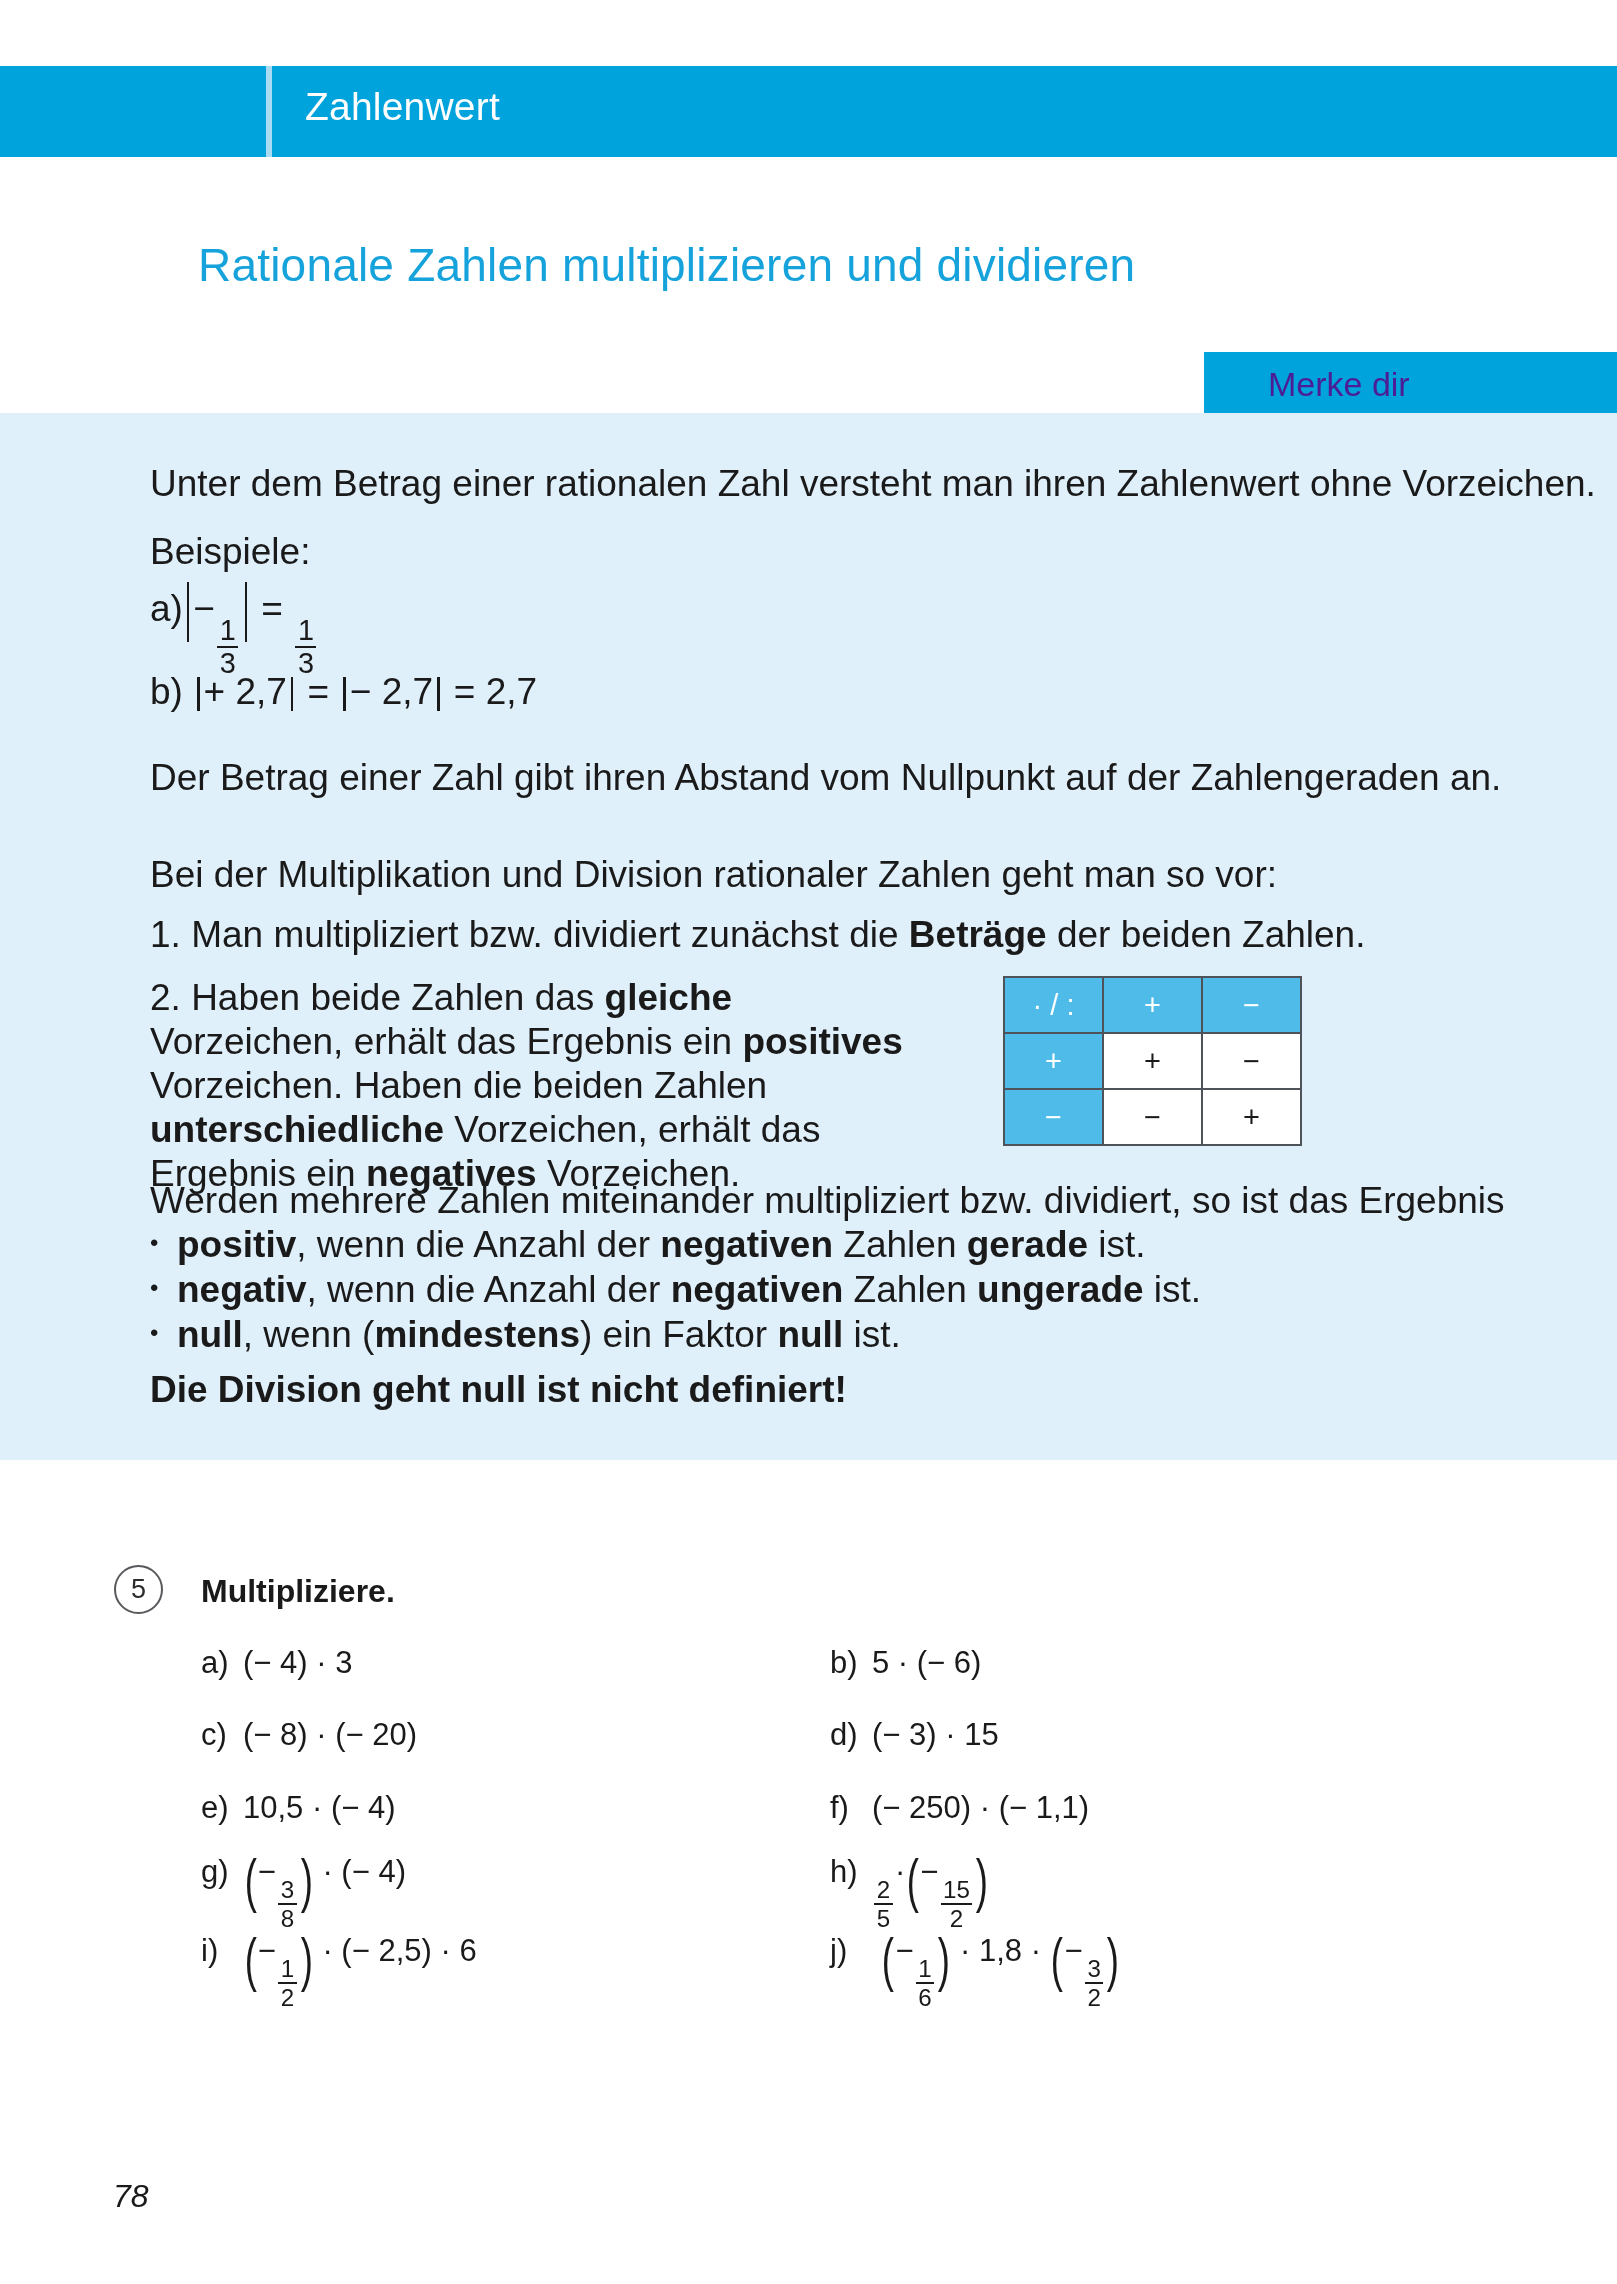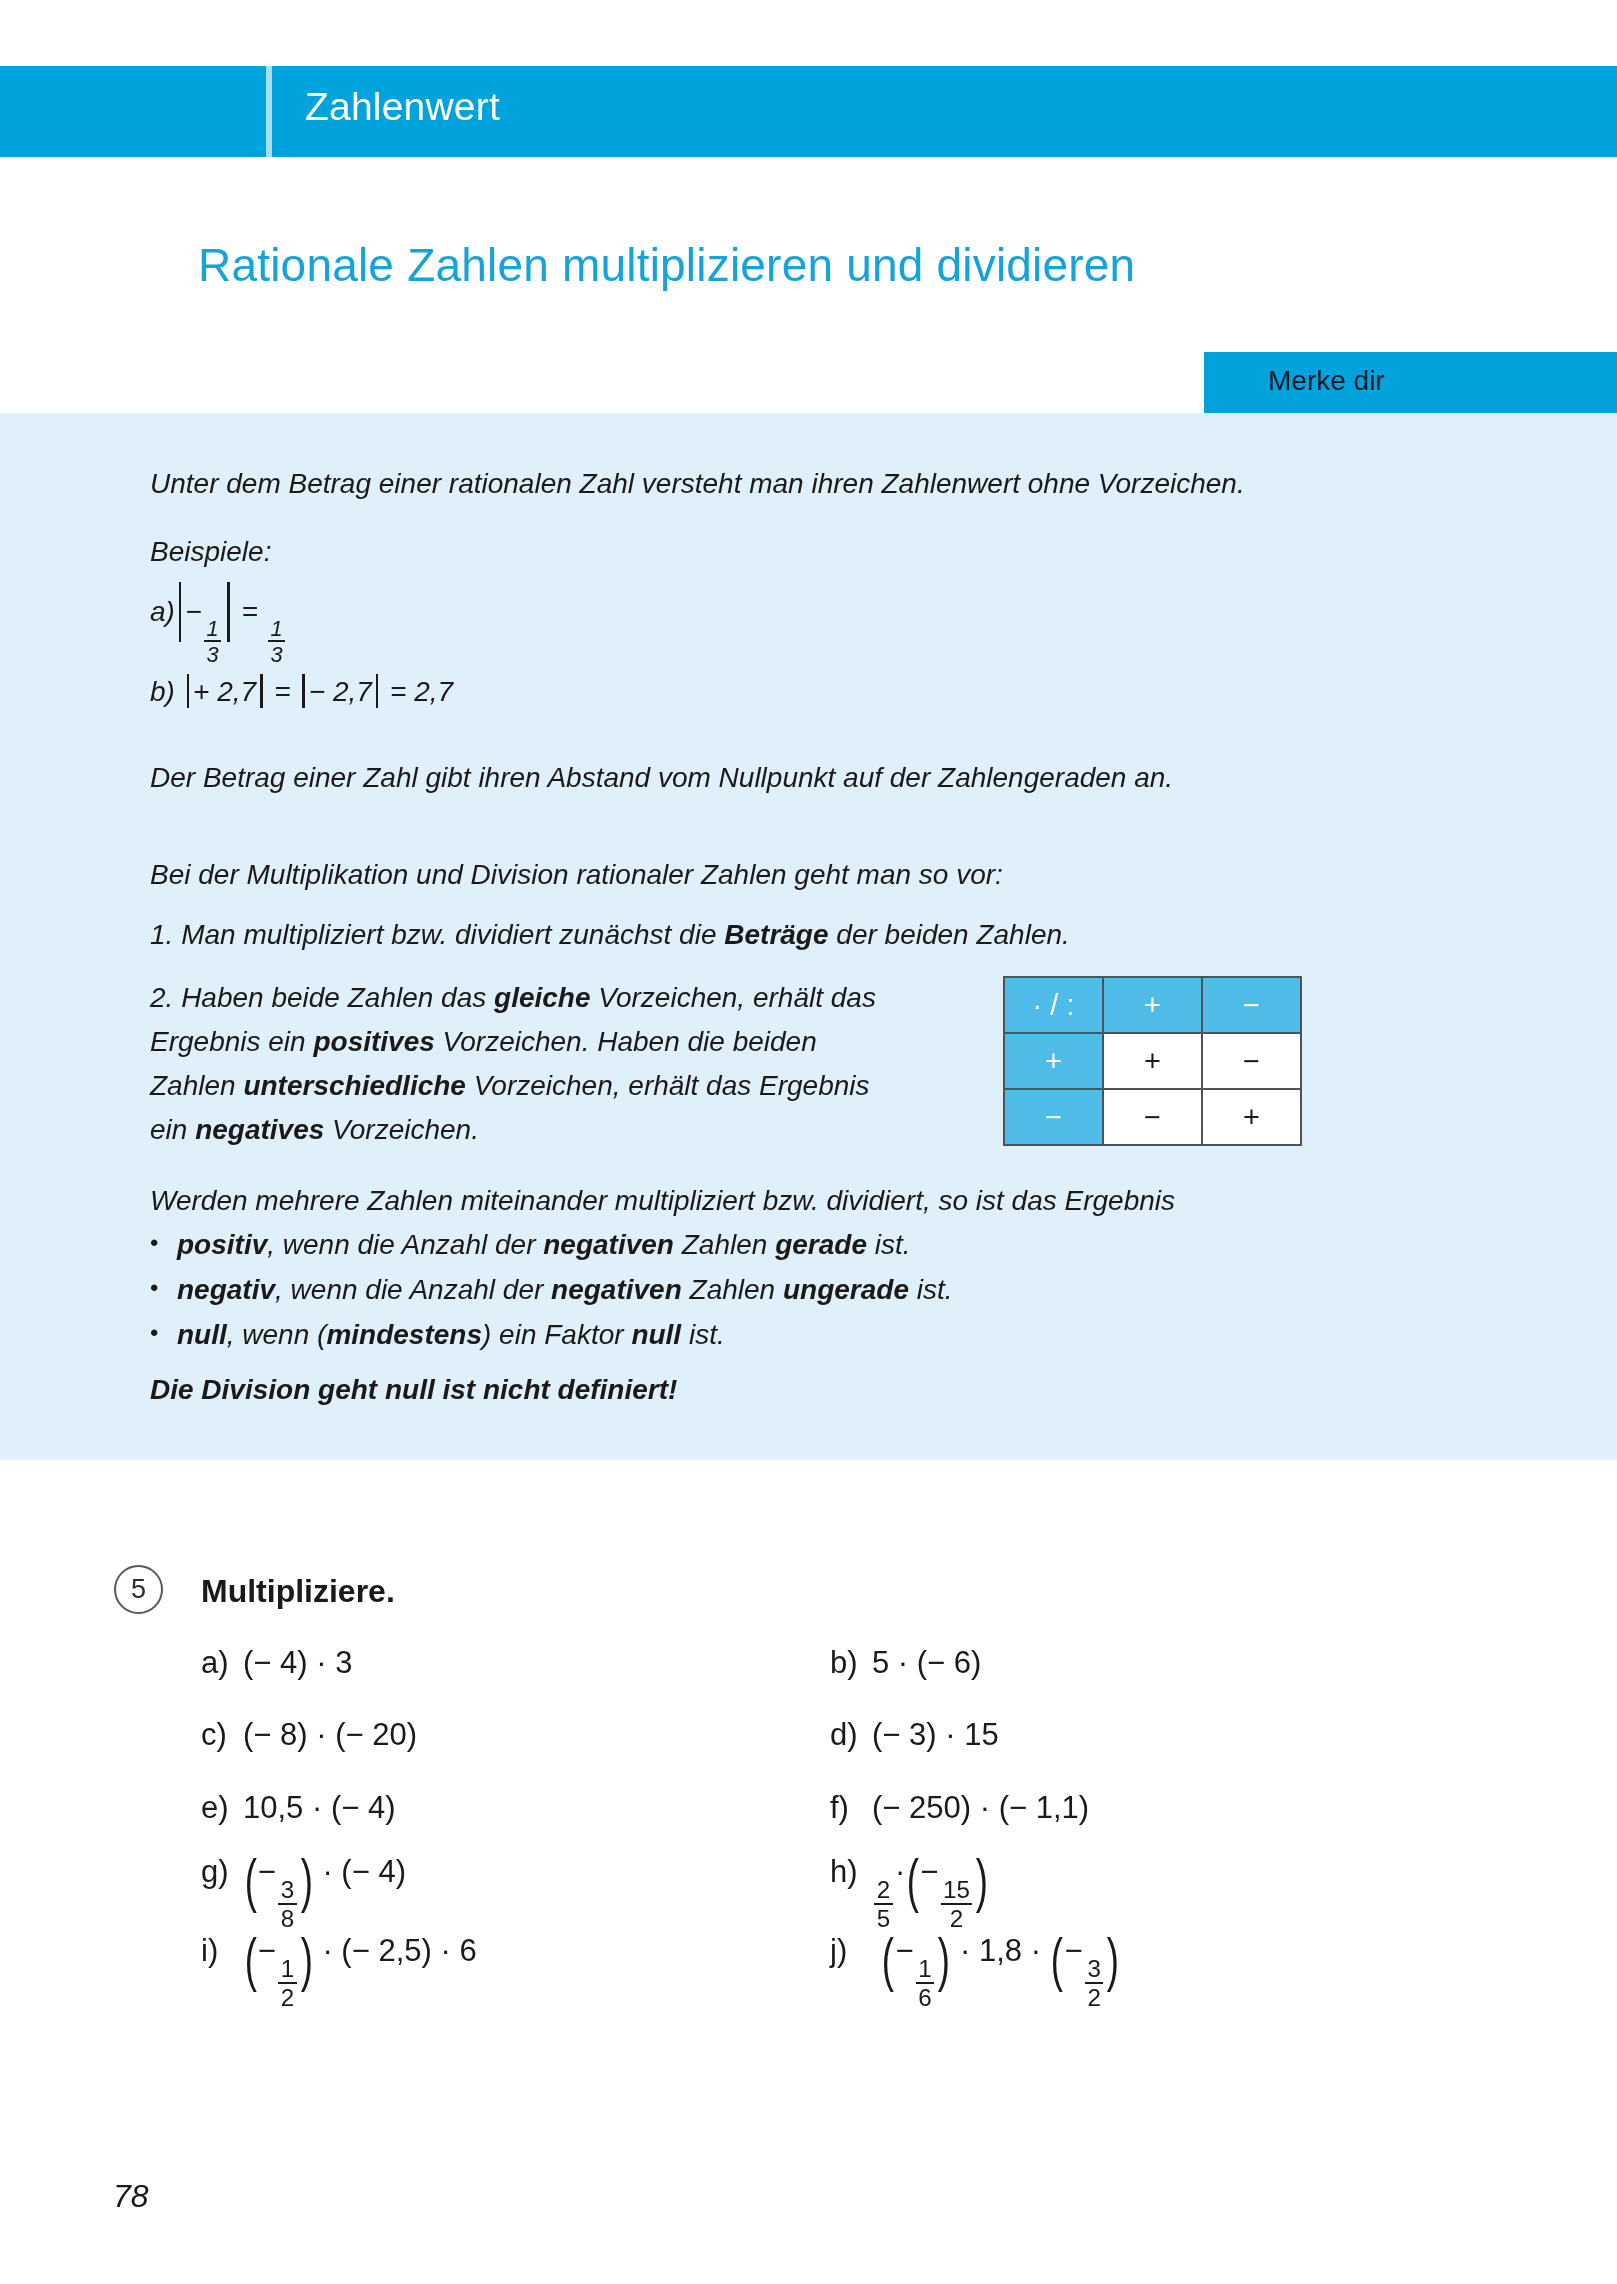--- a/index.html
+++ b/index.html
@@ -58,41 +58,40 @@
     left: 1204px;
     top: 352px;
     width: 413px;
     height: 61px;
     background: #00A3DC;
   }
   .merke-badge-label {
     position: absolute;
     left: 64px;
     top: 13px;
-    font-size: 28px;
-    color: #0f172a;
+    font-size: 34px;
+    color: #4c1d95;
   }
 
   
   .info-panel {
     position: absolute;
     left: 0;
     top: 413px;
     width: 1618px;
     height: 1047px;
     background: #E0F0FB;
   }
 
   .ip-text {
     position: absolute;
-    font-size: 28px;
+    font-size: 37px;
     line-height: 44px;
     color: #1a1a1a;
     white-space: nowrap;
-    font-style: italic;
   }
   .ip-text.wrap { white-space: normal; }
   .ip-text b { font-weight: bold; }
 
   
   .frac {
     display: inline-flex;
     flex-direction: column;
     align-items: center;
     vertical-align: -0.52em;

